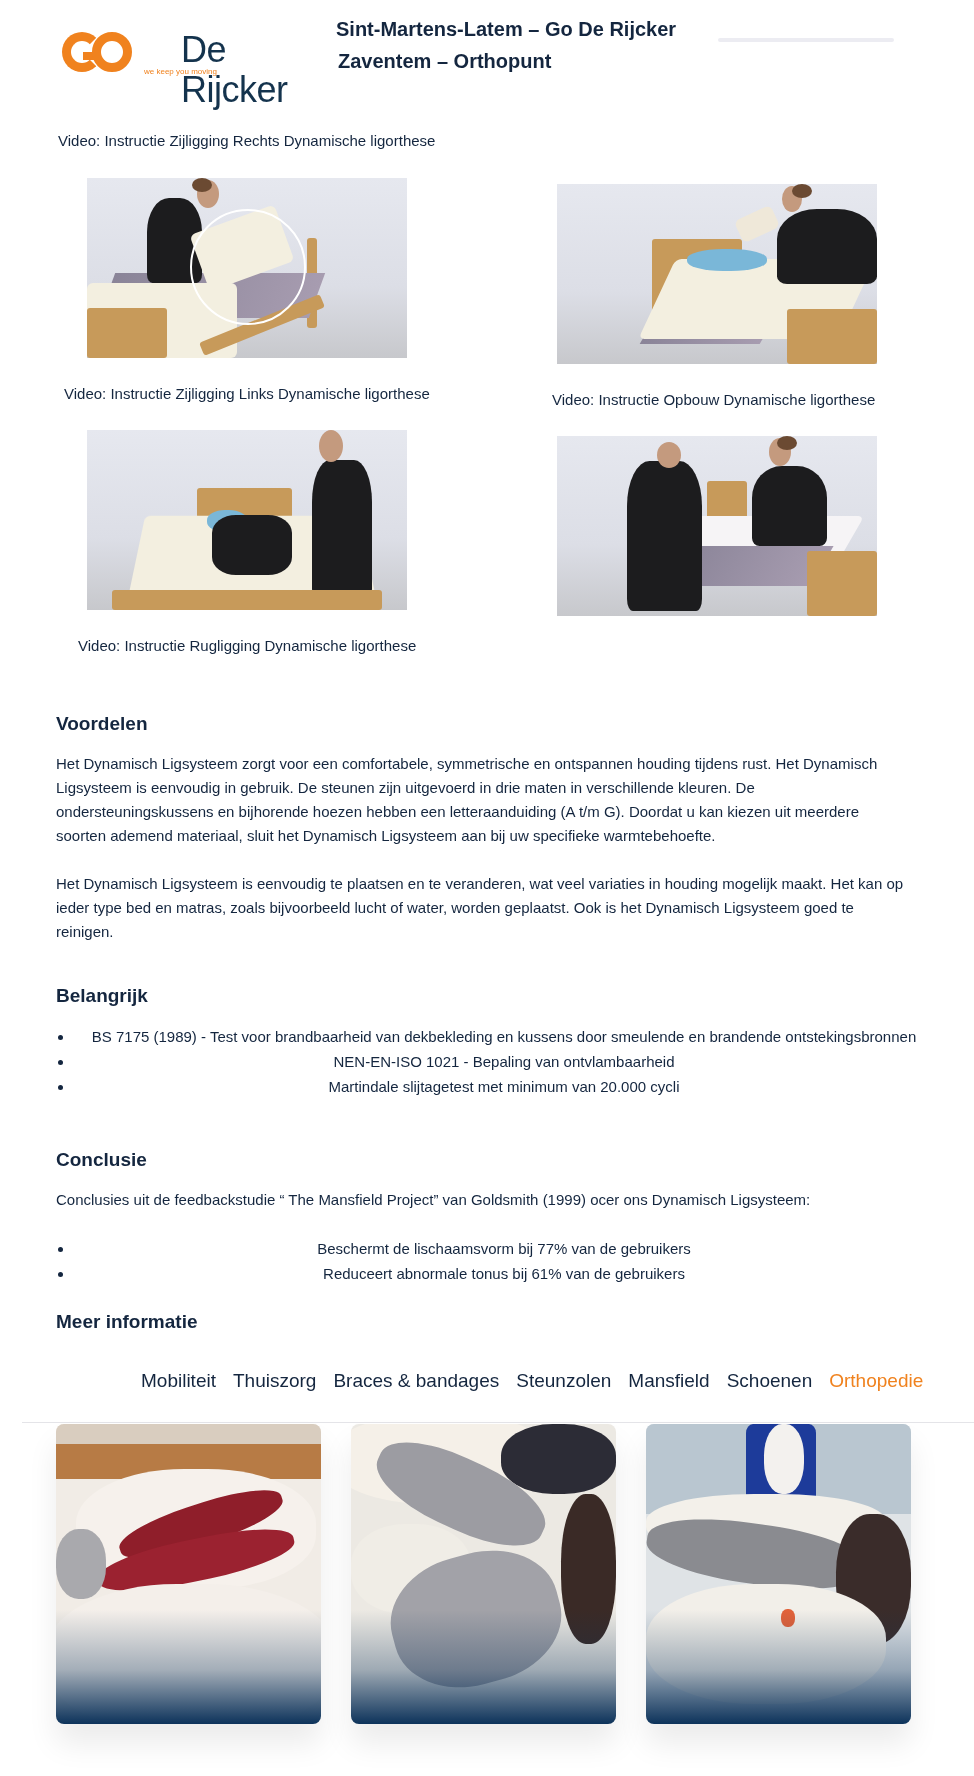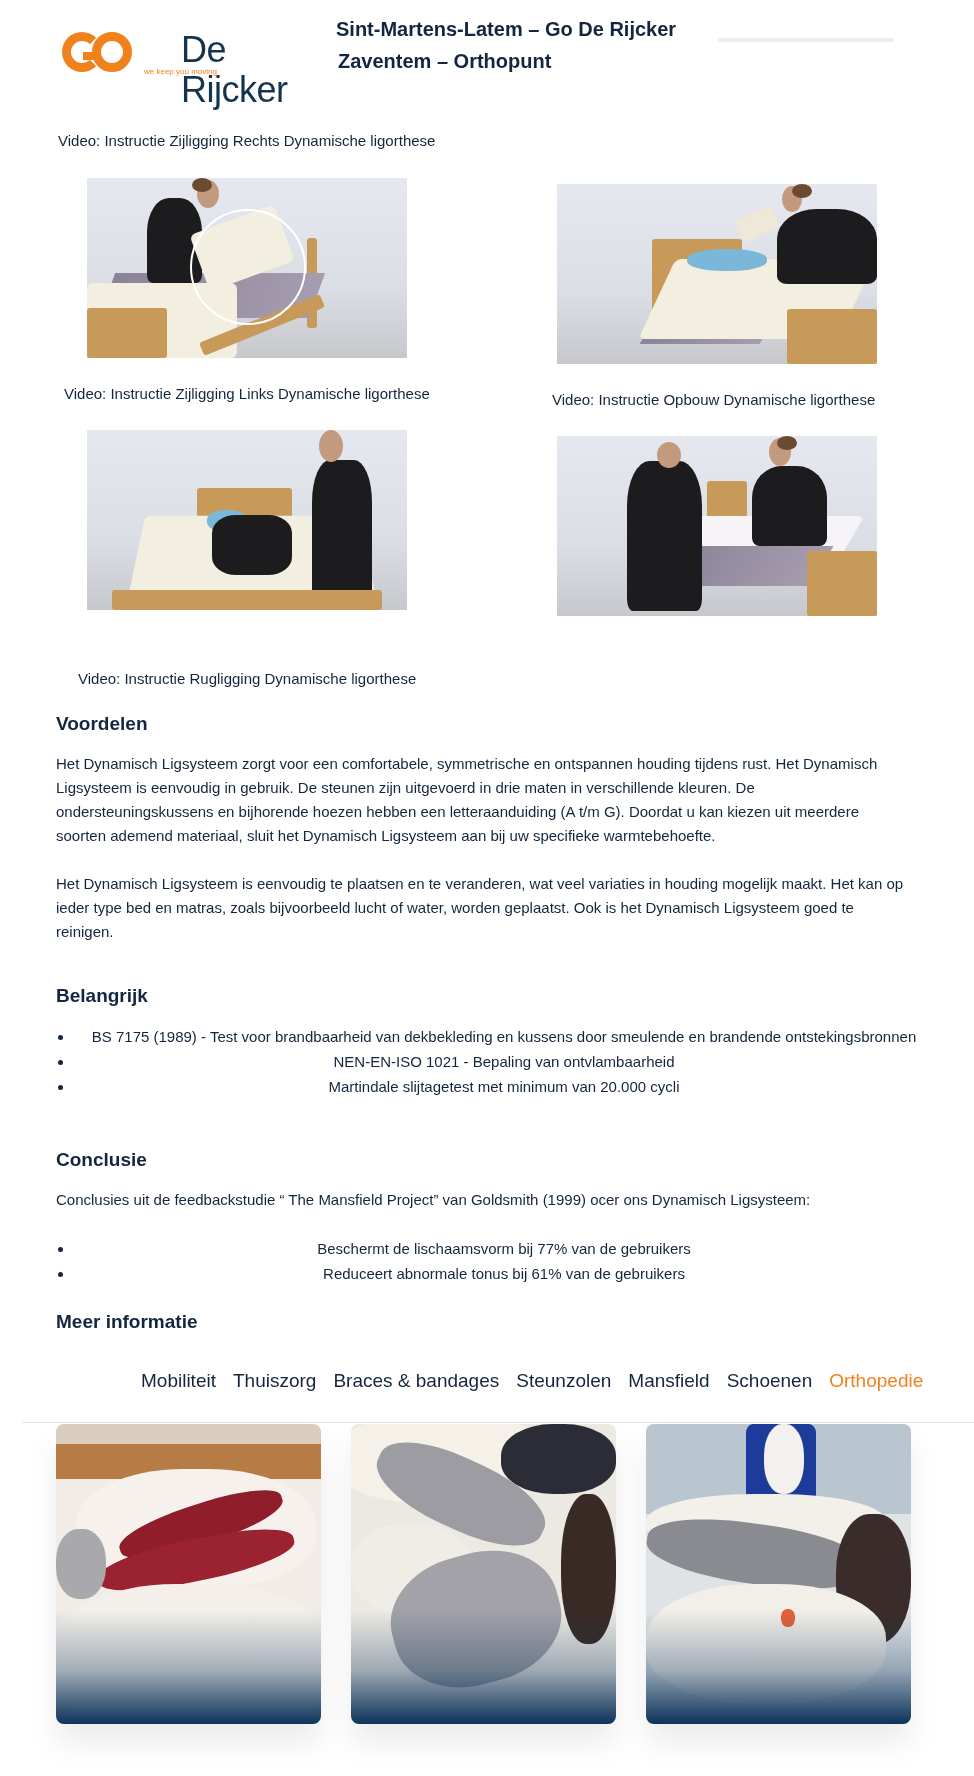--- a/index.html
+++ b/index.html
@@ -115,21 +115,21 @@
   <div class="bed" style="left:150px; top:45px; width:40px; height:40px;"></div>
   <div class="sheet" style="left:120px; top:80px; width:170px; height:60px; background:#f6f4f6; transform:skewX(-30deg);"></div>
   <div class="mattress" style="left:115px; top:110px; width:150px; height:40px; transform:skewX(-30deg);"></div>
   <div class="bed" style="left:250px; top:115px; width:70px; height:65px;"></div>
   <div class="person" style="left:70px; top:25px; width:75px; height:150px; border-radius:30% 30% 8% 8%;"></div>
   <div class="head" style="left:100px; top:6px; width:24px; height:26px;"></div>
   <div class="person" style="left:195px; top:30px; width:75px; height:80px;"></div>
   <div class="head" style="left:212px; top:2px; width:22px; height:28px;"></div>
   <div class="hair" style="left:220px; top:0; width:20px; height:14px;"></div>
 </div>
-<div class="video-caption" style="left:78px; top:637px;margin-top:33px;">Video: Instructie Rugligging Dynamische ligorthese</div>
+<div class="video-caption" style="left:78px; top:637px;">Video: Instructie Rugligging Dynamische ligorthese</div>
 
 <h2 class="section-title" style="top:713px;">Voordelen</h2>
 <p class="para" style="top:752px;">Het Dynamisch Ligsysteem zorgt voor een comfortabele, symmetrische en ontspannen houding tijdens rust. Het Dynamisch Ligsysteem is eenvoudig in gebruik. De steunen zijn uitgevoerd in drie maten in verschillende kleuren. De ondersteuningskussens en bijhorende hoezen hebben een letteraanduiding (A t/m G). Doordat u kan kiezen uit meerdere soorten ademend materiaal, sluit het Dynamisch Ligsysteem aan bij uw specifieke warmtebehoefte.</p>
 <p class="para" style="top:872px;">Het Dynamisch Ligsysteem is eenvoudig te plaatsen en te veranderen, wat veel variaties in houding mogelijk maakt. Het kan op ieder type bed en matras, zoals bijvoorbeeld lucht of water, worden geplaatst. Ook is het Dynamisch Ligsysteem goed te reinigen.</p>
 
 <h2 class="section-title" style="top:985px;">Belangrijk</h2>
 <ul class="bullets" style="top:1024px;">
   <li>BS 7175 (1989) - Test voor brandbaarheid van dekbekleding en kussens door smeulende en brandende ontstekingsbronnen</li>
   <li>NEN-EN-ISO 1021 - Bepaling van ontvlambaarheid</li>
   <li>Martindale slijtagetest met minimum van 20.000 cycli</li>

